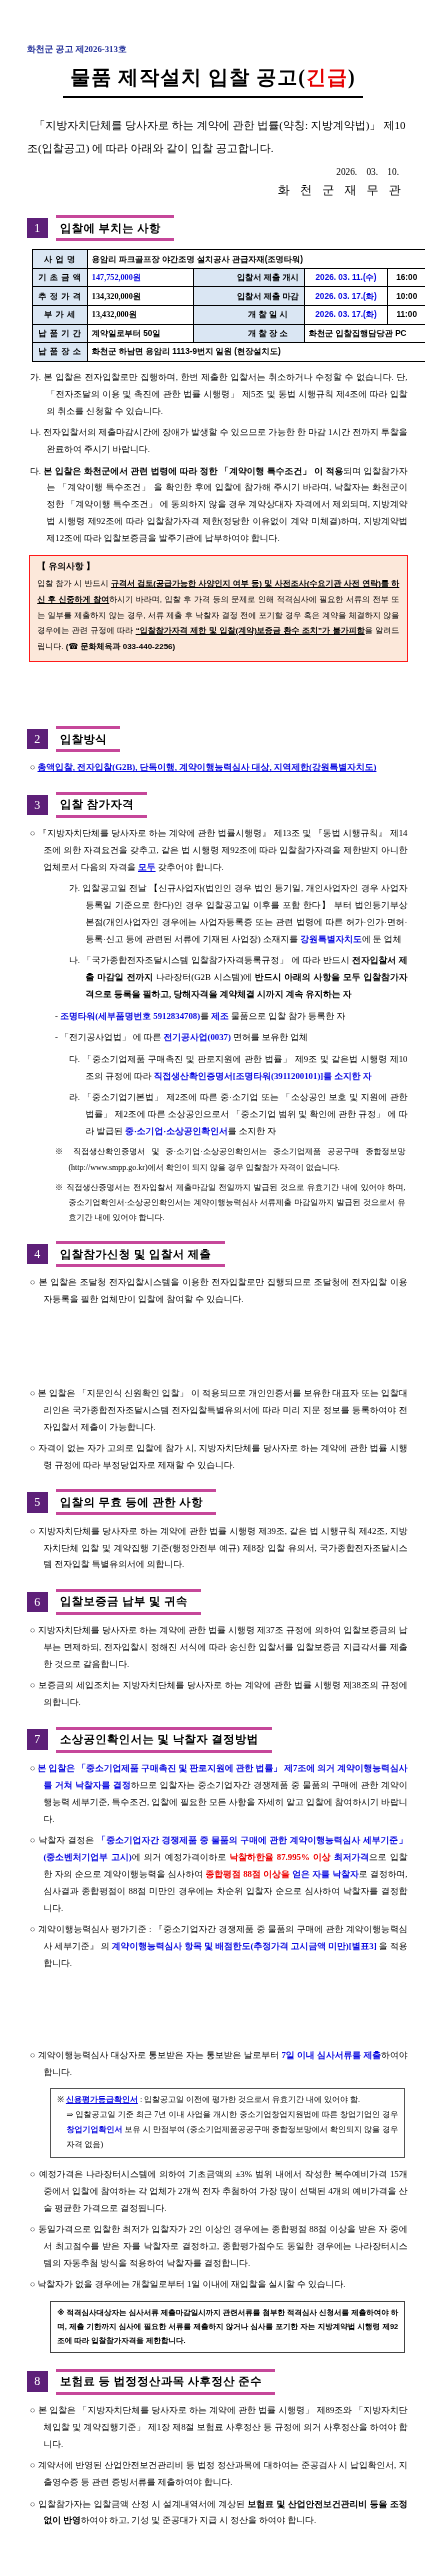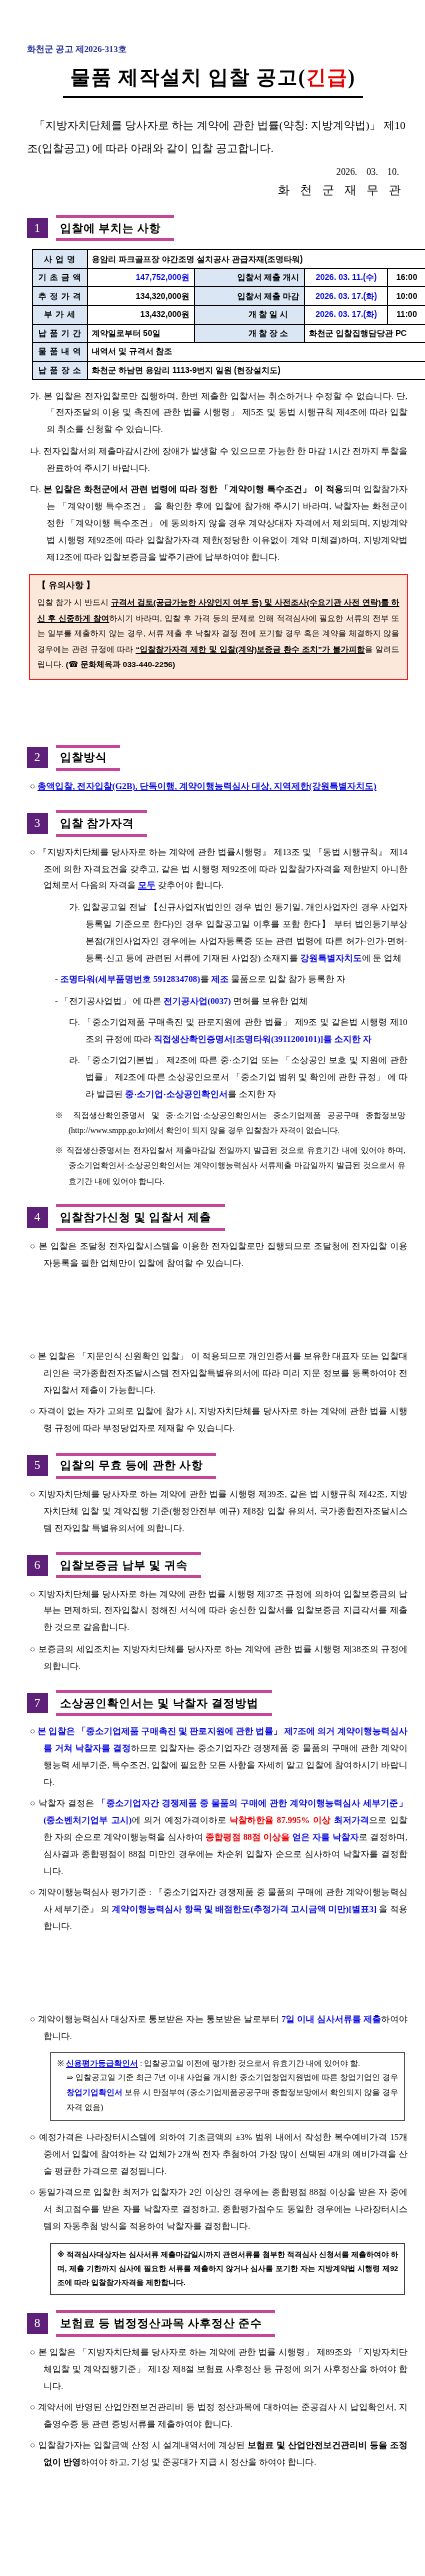--- a/index.html
+++ b/index.html
@@ -36,21 +36,21 @@
   .seg-b{font-weight:bold;}
   .seg-bl{color:#0b0be0;}
   .seg-rd{color:#ee0000;}
   .seg-u{text-decoration:underline;}
   
   .t1{border-collapse:collapse;margin:8.2px 0 7.2px 32px;border:1.5px solid #000;
       font-family:"Liberation Sans","DejaVu Sans",sans-serif;}
   .t1 td{border:0.8px solid #000;font-size:8.2px;font-weight:bold;padding:2.6px 4.1px;height:12.4px;}
   .t1 .lab{background:#dae6f3;width:54px;text-align:center;letter-spacing:0.5px;}
   .t1 .mid{background:#dae6f3;width:76px;text-align:center;padding-left:42px;}
-  .t1 .val{width:110px;text-align:right;}
+  .t1 .val{width:110px;text-align:left;font-family:Liberation Serif, serif;}
   .t1 .val-l{width:110px;text-align:left;}
   .t1 .date{width:87px;text-align:center;color:#0b0be0;}
   .t1 .time{width:30px;text-align:center;}
   .blue-val{color:#0b0be0;}
   
   .notice-box{margin:8.2px 18.5px 0 29px;border:1.5px solid #ff1a1a;background:#fce8da;
     padding:5.2px 7.2px 6.2px;font-family:"Liberation Sans","DejaVu Sans",sans-serif;}
   .nb-title{font-weight:bold;font-size:8.8px;margin-bottom:3.1px;}
   .nb-body{font-size:8px;line-height:1.95;text-align:justify;}
   
@@ -111,24 +111,20 @@
       <td class="date">2026. 03. 17.(화)</td>
       <td class="time">11:00</td>
     </tr>
     <tr>
       <td class="lab">납 품 기 간</td>
       <td class="val-l">계약일로부터 50일</td>
       <td class="mid">개 찰 장 소</td>
       <td class="val-l" colspan="2">화천군 입찰집행담당관 PC</td>
     </tr>
     <tr>
-      <td class="lab">물 품 내 역</td>
-      <td class="val-l" colspan="4">내역서 및 규격서 참조</td>
-    </tr>
-    <tr>
       <td class="lab">납 품 장 소</td>
       <td class="val-l" colspan="4">화천군 하남면 용암리 1113-9번지 일원 (현장설치도)</td>
     </tr>
   </tbody>
     </table>
 
   <div class="para ind1 hang2"><span>가. 본 입찰은 전자입찰로만 집행하며, 한번 제출한 입찰서는 취소하거나 수정할 수 없습니다. 단, 「전자조달의 이용 및 촉진에 관한 법률 시행령」 제5조 및 동법 시행규칙 제4조에 따라 입찰의 취소를 신청할 수 있습니다.</span></div>
   <div class="para ind1 hang2"><span>나. 전자입찰서의 제출마감시간에 장애가 발생할 수 있으므로 가능한 한 마감 1시간 전까지 투찰을 완료하여 주시기 바랍니다.</span></div>
   <div class="para ind1 hang2"><span>다. </span><span class="seg-b">본 입찰은 화천군에서 관련 법령에 따라 정한 「계약이행 특수조건」 이 적용</span><span>되며 입찰참가자는 「계약이행 특수조건」 을 확인한 후에 입찰에 참가해 주시기 바라며, 낙찰자는 화천군이 정한 「계약이행 특수조건」 에 동의하지 않을 경우 계약상대자 자격에서 제외되며, 지방계약법 시행령 제92조에 따라 입찰참가자격 제한(정당한 이유없이 계약 미체결)하며, 지방계약법 제12조에 따라 입찰보증금을 발주기관에 납부하여야 합니다.</span></div>
 
@@ -148,20 +144,21 @@
   <div class="para ind1 hang"><span>○ </span><span class="seg-bl seg-b seg-u">총액입찰, 전자입찰(G2B), 단독이행, 계약이행능력심사 대상, 지역제한(강원특별자치도)</span></div>
 
   <div class="sec-head">
     <div class="sec-no">3</div>
     <div class="sec-tw">
         <div class="sec-title">입찰 참가자격</div>
       </div>
   </div>
   <div class="para ind1 hang"><span>○ 『지방자치단체를 당사자로 하는 계약에 관한 법률시행령』 제13조 및 『동법 시행규칙』 제14조에 의한 자격요건을 갖추고, 같은 법 시행령 제92조에 따라 입찰참가자격을 제한받지 아니한 업체로서 다음의 자격을 </span><span class="seg-bl seg-b seg-u">모두</span><span> 갖추어야 합니다.</span></div>
   <div class="para ind2 hang2"><span>가. 입찰공고일 전날 【신규사업자(법인인 경우 법인 등기일, 개인사업자인 경우 사업자등록일 기준으로 한다)인 경우 입찰공고일 이후를 포함 한다】 부터 법인등기부상 본점(개인사업자인 경우에는 사업자등록증 또는 관련 법령에 따른 허가·인가·면허·등록·신고 등에 관련된 서류에 기재된 사업장) 소재지를 </span><span class="seg-bl seg-b">강원특별자치도</span><span>에 둔 업체</span></div>
+  <div class="para ind2 hang2"><span>나. 「국가종합전자조달시스템 입찰참가자격등록규정」 에 따라 반드시 </span><span class="seg-b">전자입찰서 제출 마감일 전까지</span><span> 나라장터(G2B 시스템)에 </span><span class="seg-b">반드시 아래의 사항을 모두 입찰참가자격으로 등록을 필하고, 당해자격을 계약체결 시까지 계속 유지하는 자</span></div>
   <div class="para ind3 hang"><span>- </span><span class="seg-bl seg-b">조명타워(세부품명번호 5912834708)</span><span>를 </span><span class="seg-bl seg-b">제조</span><span> 물품으로 입찰 참가 등록한 자</span></div>
   <div class="para ind3 hang"><span>- 「전기공사업법」 에 따른 </span><span class="seg-bl seg-b">전기공사업(0037)</span><span> 면허를 보유한 업체</span></div>
   <div class="para ind2 hang2"><span>다. 「중소기업제품 구매촉진 및 판로지원에 관한 법률」 제9조 및 같은법 시행령 제10조의 규정에 따라 </span><span class="seg-bl seg-b">직접생산확인증명서[조명타워(3911200101)]를 소지한 자</span></div>
   <div class="para ind2 hang2"><span>라. 「중소기업기본법」 제2조에 따른 중·소기업 또는 「소상공인 보호 및 지원에 관한 법률」 제2조에 따른 소상공인으로서 「중소기업 범위 및 확인에 관한 규정」 에 따라 발급된 </span><span class="seg-bl seg-b">중·소기업·소상공인확인서</span><span>를 소지한 자</span></div>
   <div class="para ind3 hang small"><span>※ 직접생산확인증명서 및 중·소기업·소상공인확인서는 중소기업제품 공공구매 종합정보망(http://www.smpp.go.kr)에서 확인이 되지 않을 경우 입찰참가 자격이 없습니다.</span></div>
   <div class="para ind3 hang small"><span>※ 직접생산증명서는 전자입찰서 제출마감일 전일까지 발급된 것으로 유효기간 내에 있어야 하며, 중소기업확인서·소상공인확인서는 계약이행능력심사 서류제출 마감일까지 발급된 것으로서 유효기간 내에 있어야 합니다.</span></div>
 
   <div class="sec-head">
     <div class="sec-no">4</div>
     <div class="sec-tw">
@@ -202,20 +199,21 @@
   <div class="sp" style="height:71px"></div>
   <div class="para ind1 hang"><span>○ 계약이행능력심사 대상자로 통보받은 자는 통보받은 날로부터 </span><span class="seg-bl seg-b">7일 이내 심사서류를 제출</span><span>하여야 합니다.</span></div>
 
   <div class="credit-box">
     <div><span>※ </span><span class="seg-bl seg-b seg-u">신용평가등급확인서</span><span> : 입찰공고일 이전에 평가한 것으로서 유효기간 내에 있어야 함.</span></div>
     <div class="credit-l2"><span>⇒ 입찰공고일 기준 최근 7년 이내 사업을 개시한 중소기업창업지원법에 따른 창업기업인 경우 </span><span class="seg-bl seg-b">창업기업확인서</span><span> 보유 시 만점부여 (중소기업제품공공구매 종합정보망에서 확인되지 않을 경우 자격 없음)</span></div>
   </div>
 
   <div class="para ind1 hang"><span>○ 예정가격은 나라장터시스템에 의하여 기초금액의 ±3% 범위 내에서 작성한 복수예비가격 15개 중에서 입찰에 참여하는 각 업체가 2개씩 전자 추첨하여 가장 많이 선택된 4개의 예비가격을 산술 평균한 가격으로 결정됩니다.</span></div>
   <div class="para ind1 hang"><span>○ 동일가격으로 입찰한 최저가 입찰자가 2인 이상인 경우에는 종합평점 88점 이상을 받은 자 중에서 최고점수를 받은 자를 낙찰자로 결정하고, 종합평가점수도 동일한 경우에는 나라장터시스템의 자동추첨 방식을 적용하여 낙찰자를 결정합니다.</span></div>
+  <div class="para ind1 hang"><span>○ 낙찰자가 없을 경우에는 개찰일로부터 1일 이내에 재입찰을 실시할 수 있습니다.</span></div>
 
   <div class="screen-box"><span>※ 적격심사대상자는 심사서류 제출마감일시까지 관련서류를 첨부한 적격심사 신청서를 제출하여야 하며, 제출 기한까지 심사에 필요한 서류를 제출하지 않거나 심사를 포기한 자는 지방계약법 시행령 제92조에 따라 입찰참가자격을 제한합니다.</span></div>
 
   <div class="sec-head">
     <div class="sec-no">8</div>
     <div class="sec-tw">
         <div class="sec-title">보험료 등 법정정산과목 사후정산 준수</div>
       </div>
   </div>
   <div class="para ind1 hang"><span>○ 본 입찰은 「지방자치단체를 당사자로 하는 계약에 관한 법률 시행령」 제89조와 「지방자치단체입찰 및 계약집행기준」 제1장 제8절 보험료 사후정산 등 규정에 의거 사후정산을 하여야 합니다.</span></div>

